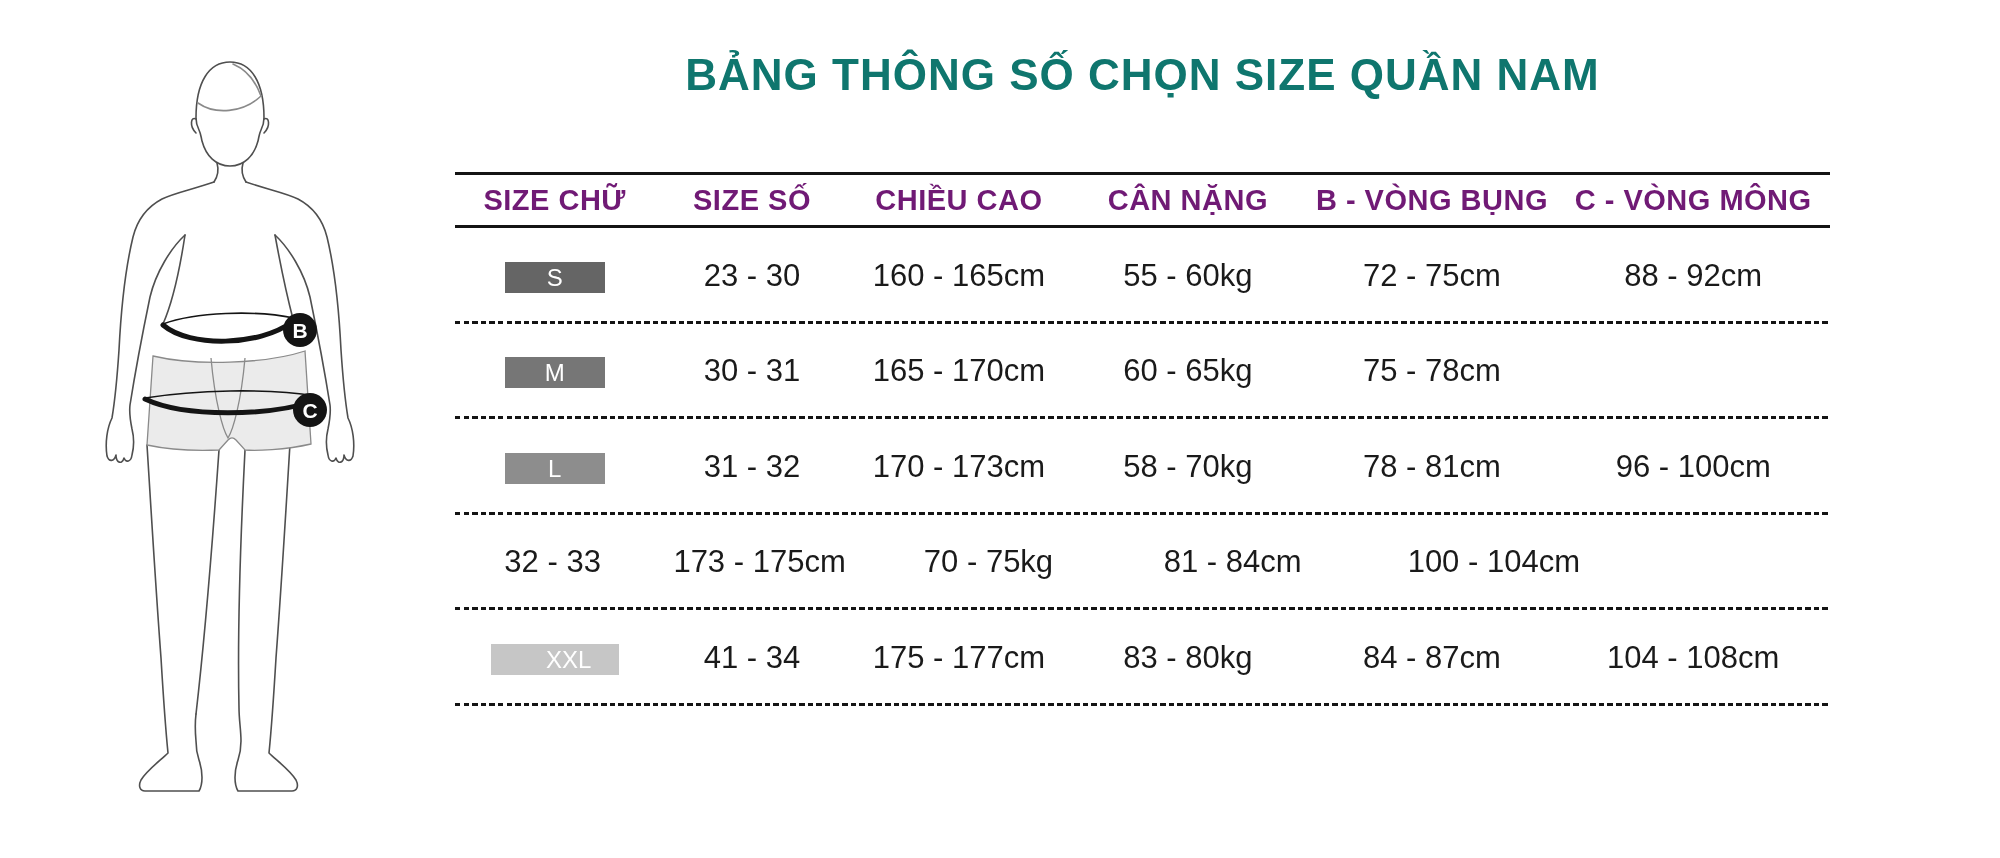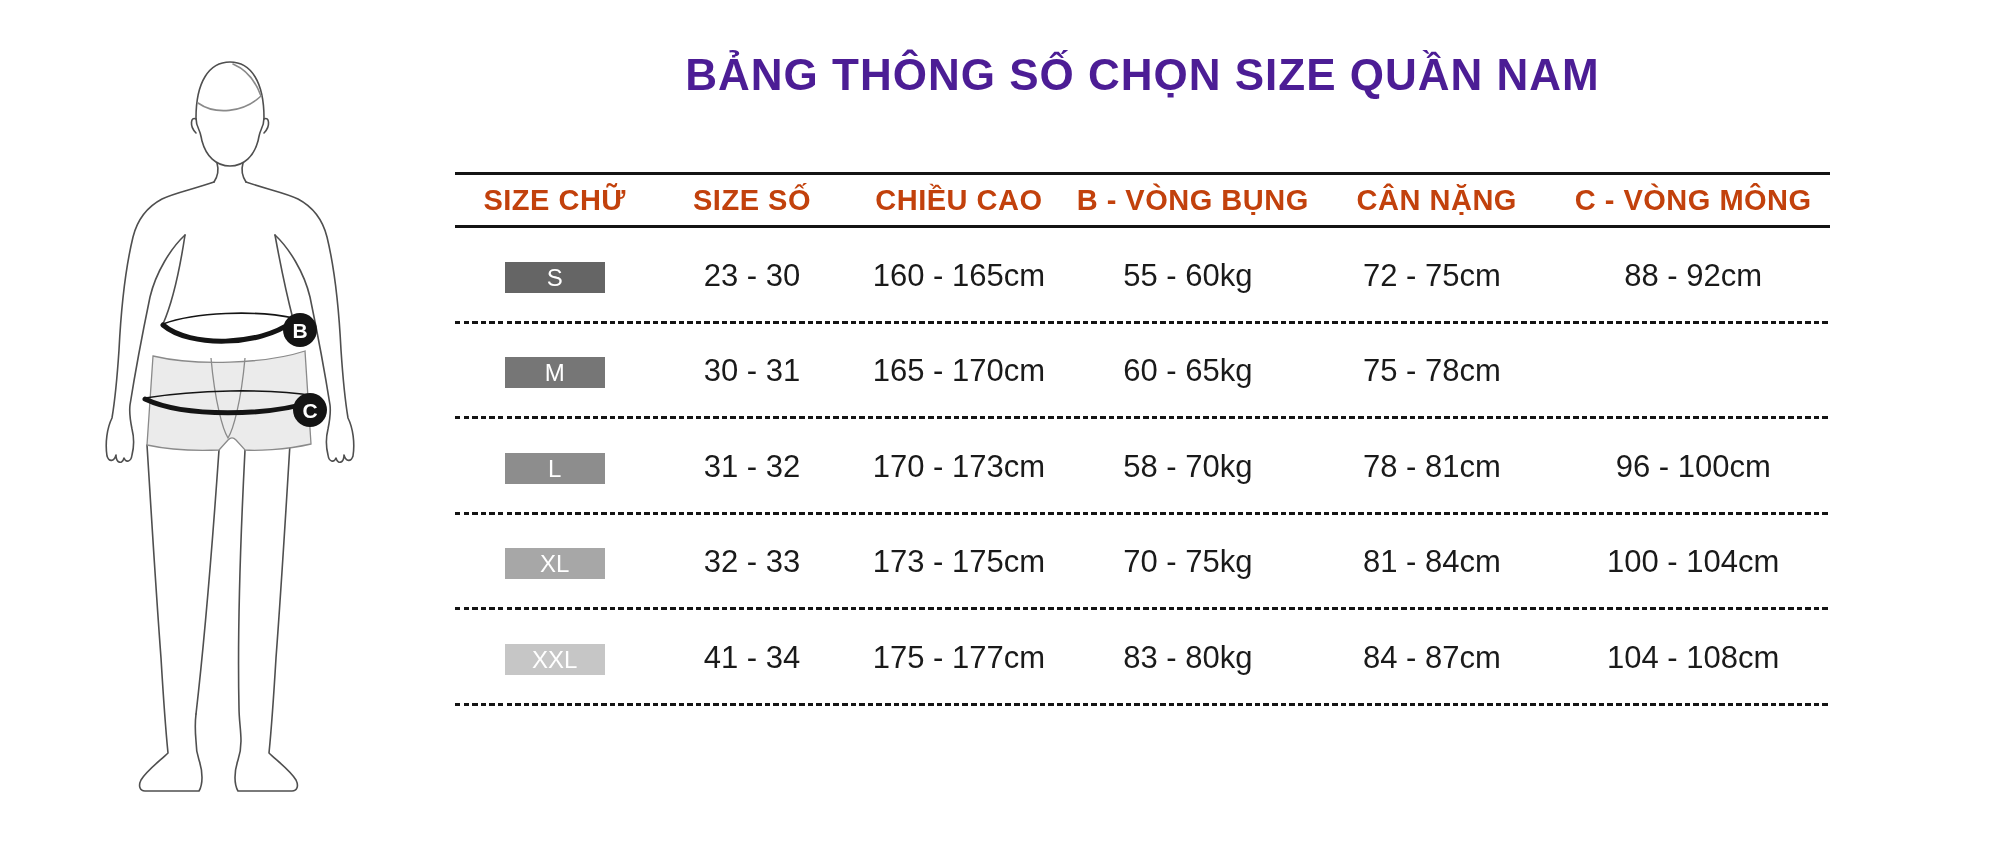--- a/index.html
+++ b/index.html
@@ -3,26 +3,26 @@
 <meta charset="utf-8">
 <style>
   html,body{margin:0;padding:0;background:#ffffff;}
   body{width:2000px;height:858px;position:relative;overflow:hidden;
        font-family:"Liberation Sans",sans-serif;color:#161616;}
 
   .figure-wrap{position:absolute;left:95px;top:58px;width:275px;height:740px;}
 
   .title{position:absolute;left:455px;top:50px;width:1375px;margin:0;
          text-align:center;font-size:44px;font-weight:800;letter-spacing:1px;
-         color:#4c1d95;white-space:nowrap;}
+         color:#0f766e;white-space:nowrap;}
 
   .size-table{position:absolute;left:455px;top:172px;width:1375px;}
   .thead{display:flex;align-items:center;height:56px;box-sizing:border-box;
          border-top:3px solid #141414;border-bottom:3px solid #141414;}
-  .th{font-size:29px;font-weight:700;text-align:center;color:#c2410c;
+  .th{font-size:29px;font-weight:700;text-align:center;color:#701a75;
       letter-spacing:0.5px;white-space:nowrap;}
   .tr{display:flex;align-items:center;height:95.5px;position:relative;}
   .td{font-size:31px;font-weight:400;text-align:center;color:#1a1a1a;
       white-space:nowrap;}
   .c0{width:14.5%;} .c1{width:14.2%;} .c2{width:15.9%;}
   .c3{width:17.4%;} .c4{width:18.1%;} .c5{width:19.9%;}
   .dash{position:absolute;left:0;right:0;bottom:0;height:3px;
         background-image:repeating-linear-gradient(to right,
           #141414 0px,#141414 5.5px,transparent 5.5px,transparent 8.6px);}
   .badge{display:inline-block;width:100px;height:31px;line-height:31px;
@@ -85,22 +85,22 @@
   </svg>
 </div>
 
 <h1 class="title">BẢNG THÔNG SỐ CHỌN SIZE QUẦN NAM</h1>
 
 <div class="size-table">
   <div class="thead" id="thead">
       <div class="th c0">SIZE CHỮ</div>
       <div class="th c1">SIZE SỐ</div>
       <div class="th c2">CHIỀU CAO</div>
+      <div class="th c3">CÂN NẶNG</div>
       <div class="th c4">B - VÒNG BỤNG</div>
-      <div class="th c3">CÂN NẶNG</div>
       <div class="th c5">C - VÒNG MÔNG</div>
     </div>
   <div id="tbody">
       <div class="tr">
         <div class="td c0"><div class="badge" style="background: rgb(101, 101, 101);">S</div></div>
         <div class="td c1">23 - 30</div>
         <div class="td c2">160 - 165cm</div>
         <div class="td c3">55 - 60kg</div>
         <div class="td c4">72 - 75cm</div>
         <div class="td c5">88 - 92cm</div>
@@ -117,30 +117,29 @@
       <div class="tr">
         <div class="td c0"><div class="badge" style="background: rgb(141, 141, 141);">L</div></div>
         <div class="td c1">31 - 32</div>
         <div class="td c2">170 - 173cm</div>
         <div class="td c3">58 - 70kg</div>
         <div class="td c4">78 - 81cm</div>
         <div class="td c5">96 - 100cm</div>
         <div class="dash"></div>
       </div>
       <div class="tr">
-        <div class="td c0"><div class="badge" style="background: rgb(167, 167, 167);">XL</div></div>
         <div class="td c1">32 - 33</div>
         <div class="td c2">173 - 175cm</div>
         <div class="td c3">70 - 75kg</div>
         <div class="td c4">81 - 84cm</div>
         <div class="td c5">100 - 104cm</div>
         <div class="dash"></div>
       </div>
       <div class="tr">
-        <div class="td c0"><div class="badge" style="background: rgb(198, 198, 198);">XXL</div></div>
+        <div class="td c0"><div class="badge" style="background: rgb(198, 198, 198); padding-left: 28px;">XXL</div></div>
         <div class="td c1">41 - 34</div>
         <div class="td c2">175 - 177cm</div>
         <div class="td c3">83 - 80kg</div>
         <div class="td c4">84 - 87cm</div>
         <div class="td c5">104 - 108cm</div>
         <div class="dash"></div>
       </div>
     </div>
 </div>
 

